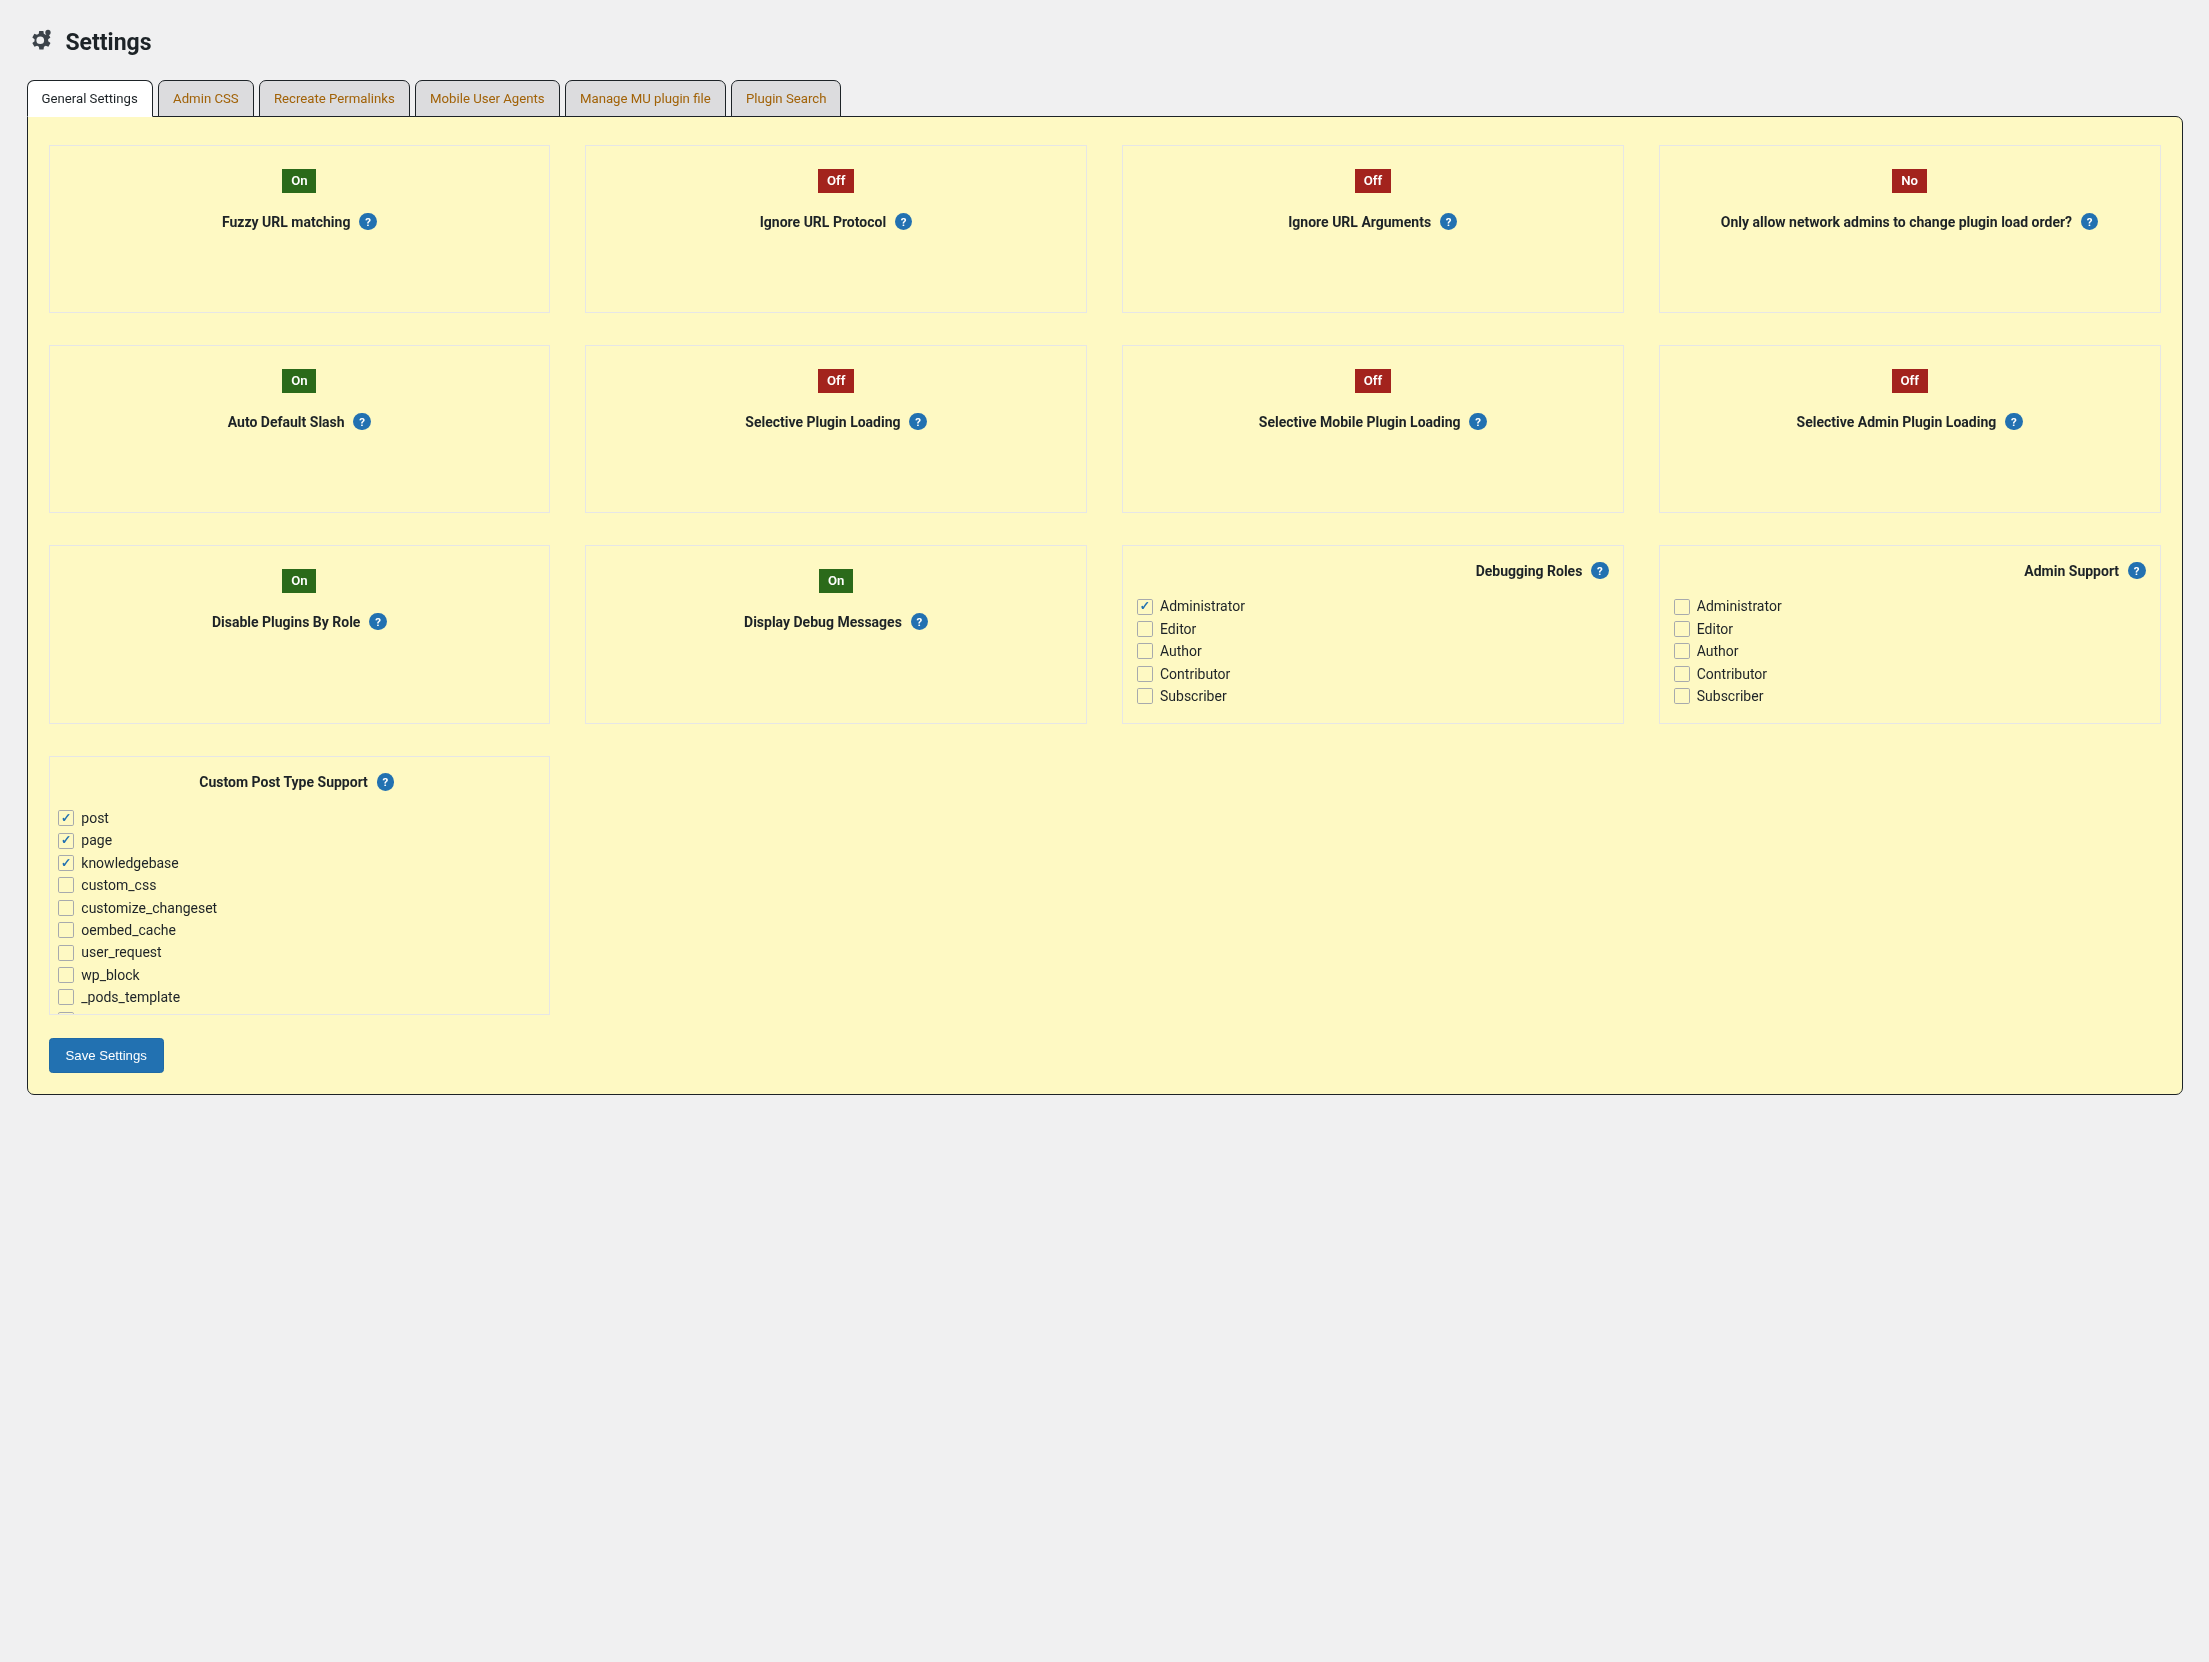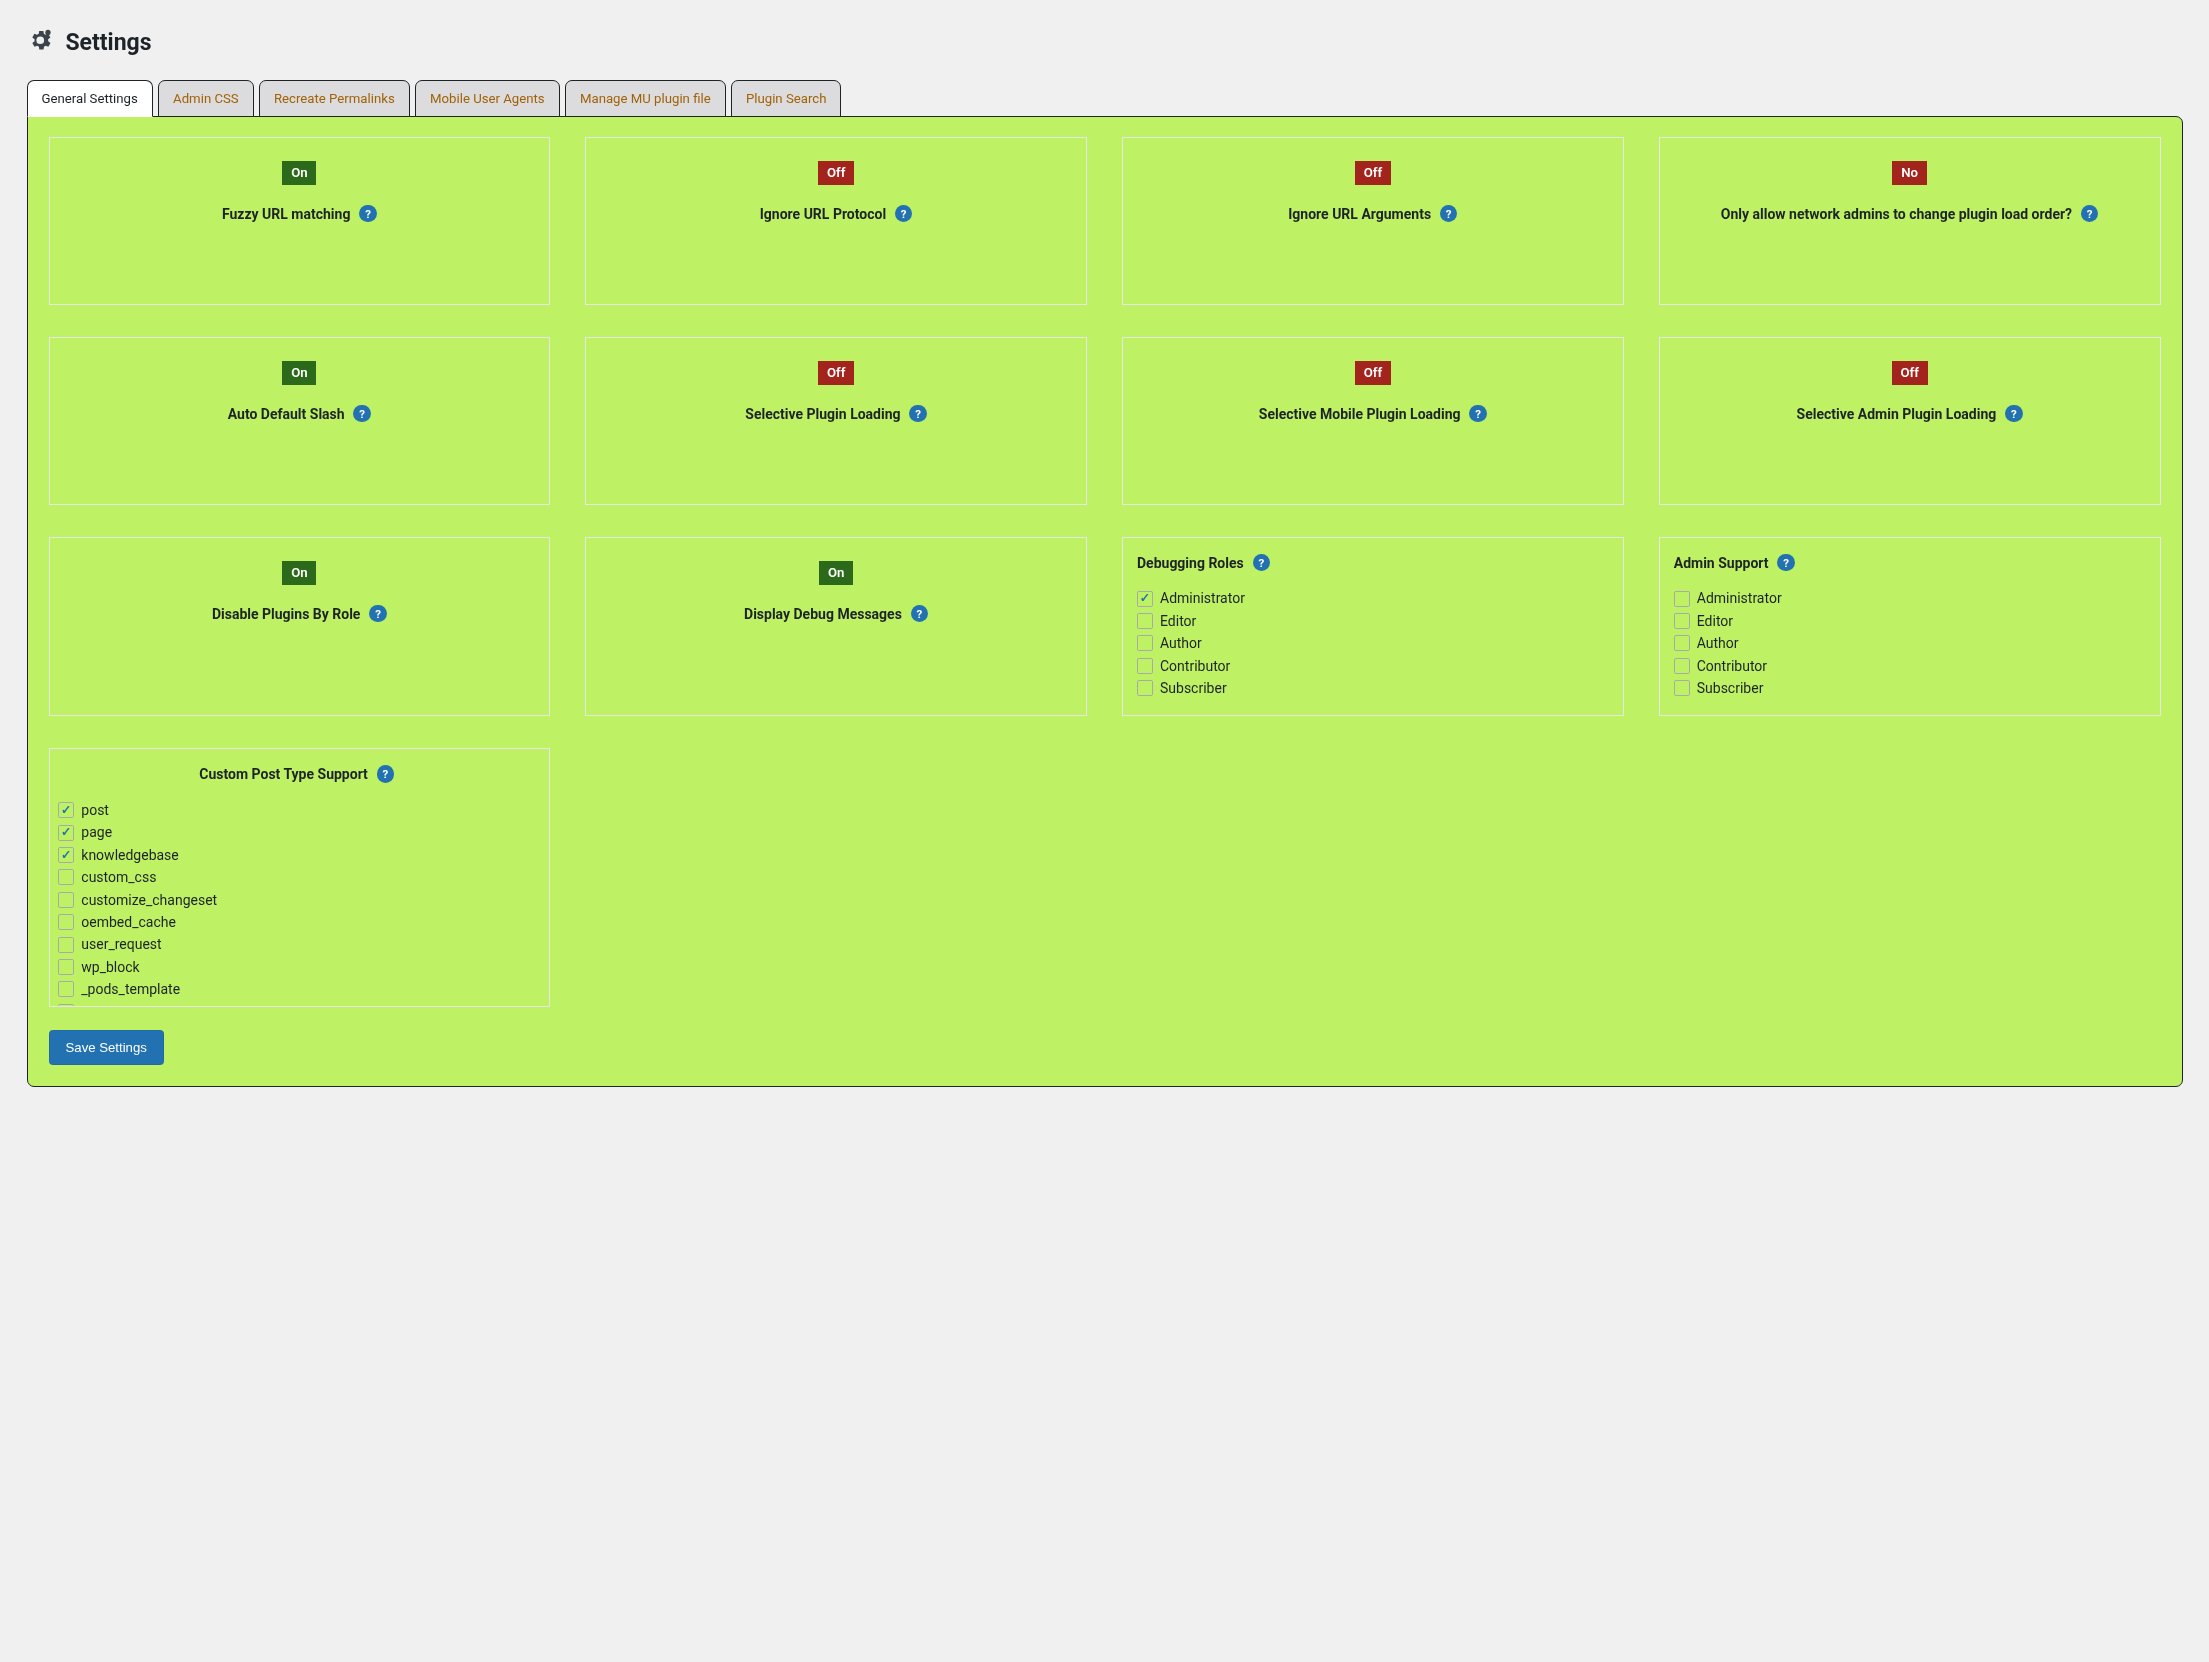--- a/index.html
+++ b/index.html
@@ -42,23 +42,23 @@
       font-size: 13.2px;
       line-height: 1.3;
     }
     .tab.active {
       background: #fff;
       color: #1d2327;
       border-bottom: 0.9px solid #fff;
     }
     .tab-panel {
       border: 0.9px solid #1d2327;
-      background: #bef264;
+      background: #fef9c3;
       border-radius: 0 7px 7px 7px;
-      padding: 20px 21px 21px 21px;
+      padding: 28px 21px 21px 21px;
       position: relative;
       z-index: 1;
     }
     .grid {
       display: grid;
       grid-template-columns: repeat(4, 1fr);
       gap: 32px 35px;
     }
     .card {
       border: 0.9px solid #e6e6e6;
@@ -98,21 +98,21 @@
       font-weight: 700;
       cursor: pointer;
       flex-shrink: 0;
     }
     .list-card {
       border: 0.9px solid #e6e6e6;
       padding: 16px 14px 16px 14px;
     }
     .list-card .list-title {
       display: flex;
-      justify-content: flex-start;
+      justify-content: flex-end;
       align-items: center;
       gap: 8.8px;
       font-weight: 700;
       font-size: 14px;
       margin-bottom: 16px;
     }
     .check-list {
       list-style: none;
     }
     .check-list li {

